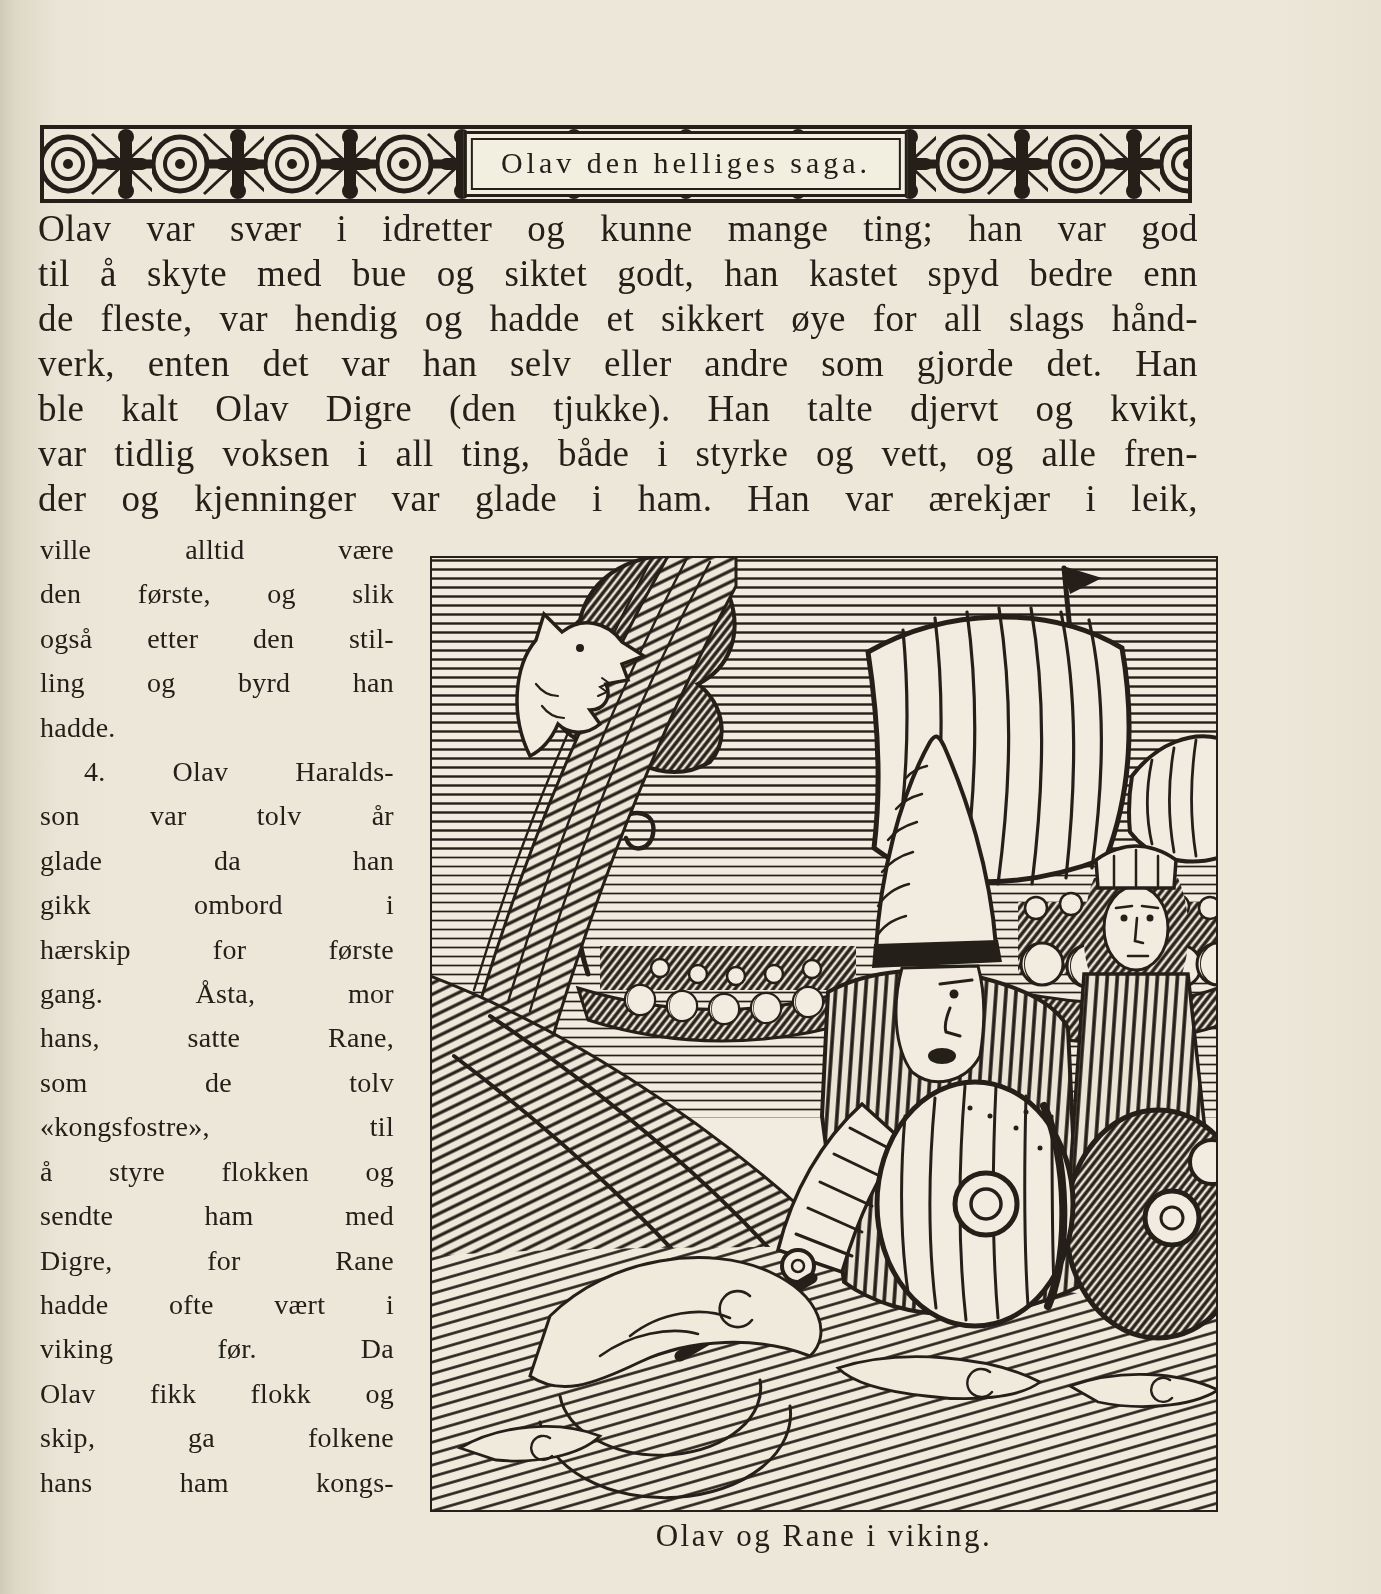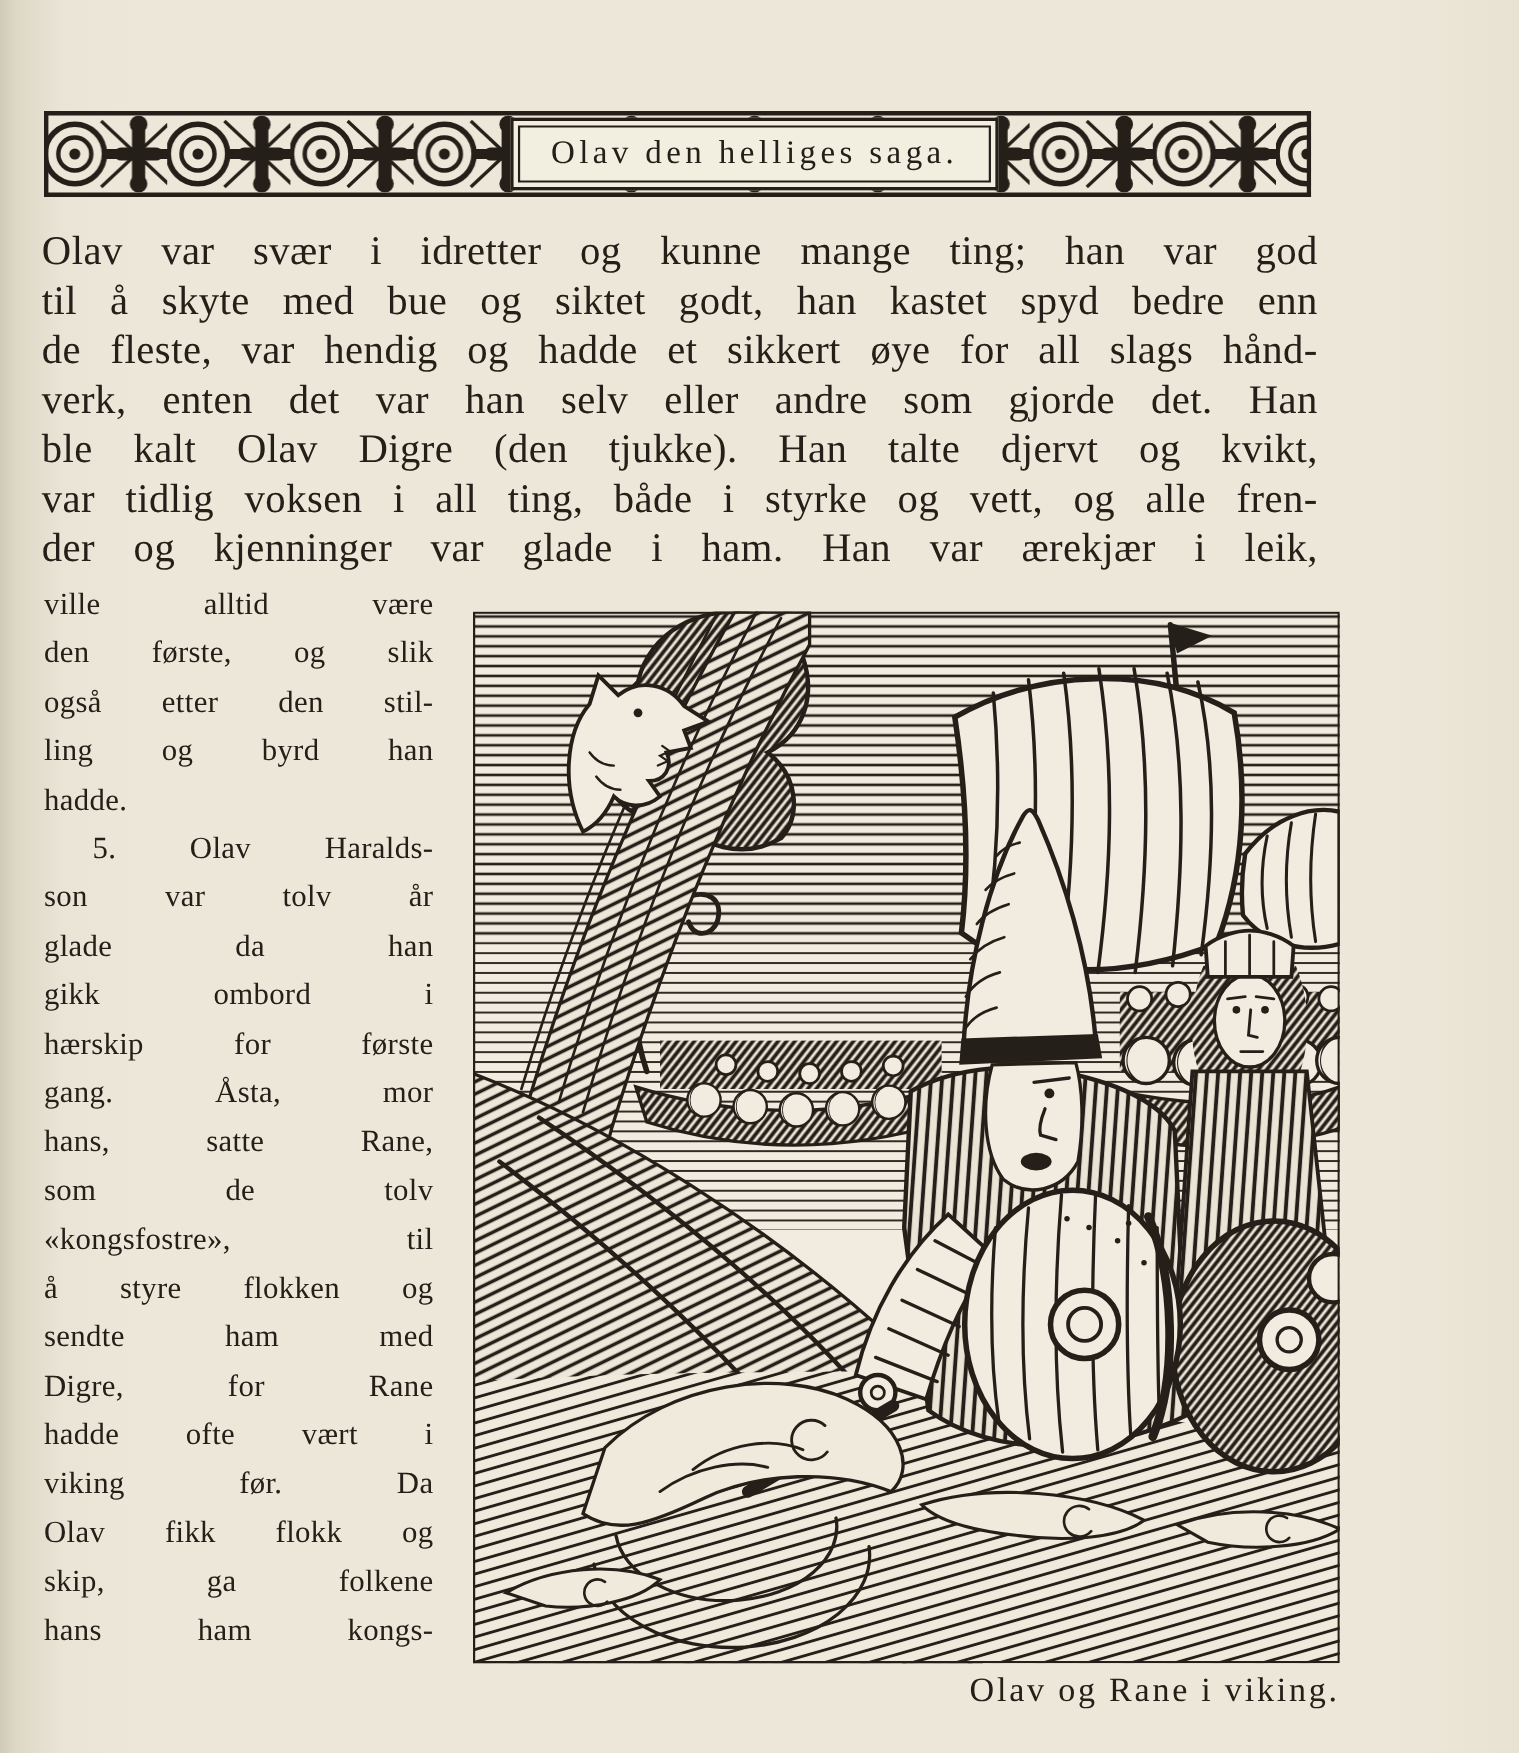--- a/index.html
+++ b/index.html
@@ -6,37 +6,37 @@
   body{
     width:1381px;height:1594px;position:relative;overflow:hidden;
     background:linear-gradient(90deg,#cfc9b8 0px,#ddd7c6 14px,#e9e4d5 55px,#ece7d8 120px,#ece7d8 92%,#e7e2d2 100%);
     font-family:"Liberation Serif","DejaVu Serif",serif;
     color:#242019;
   }
   .jline{text-align:justify;text-align-last:justify;white-space:normal}
   .jline.noj{text-align-last:left}
   .jline.indent{padding-left:44px}
 
-  .banner{position:absolute;left:40px;top:100px;width:1292px;height:80px}
+  .banner{position:absolute;left:40px;top:124px;width:1292px;height:80px}
   .banner svg{position:absolute;left:0;top:0}
   .banner-box{
     position:absolute;left:50%;top:50%;transform:translate(-50%,-50%);
     background:#f2eee0;border:3px solid #242019;
     box-shadow:inset 0 0 0 4px #f2eee0, inset 0 0 0 6px #242019;
     padding:12px 34px 14px;font-size:30px;letter-spacing:4px;white-space:nowrap;
   }
 
   .intro{position:absolute;left:38px;top:206px;width:1160px;
     font-size:37px;line-height:45px;letter-spacing:.4px}
   .leftcol{position:absolute;left:40px;top:528px;width:354px;
     font-size:28px;line-height:44.4px;letter-spacing:.3px}
 
   .art{position:absolute;left:430px;top:556px;width:788px;height:956px}
   .caption{position:absolute;left:430px;top:1518px;width:788px;
-    text-align:right;font-size:31px;letter-spacing:2.5px}
+    text-align:center;font-size:31px;letter-spacing:2.5px}
 </style>
 </head>
 <body>
 
 <div class="banner">
   <svg width="1152" height="80" viewBox="0 0 1152 80">
     <defs>
       <pattern id="bnr" width="112" height="80" patternUnits="userSpaceOnUse">
         <rect width="112" height="80" fill="#ece7d8"></rect>
         <line x1="0" y1="40" x2="112" y2="40" stroke="#242019" stroke-width="9"></line>
@@ -74,21 +74,21 @@
   <div class="jline">var tidlig voksen i all ting, både i styrke og vett, og alle fren-</div>
   <div class="jline">der og kjenninger var glade i ham. Han var ærekjær i leik,</div>
 </div>
 
 <div class="leftcol">
   <div class="jline">ville alltid være</div>
   <div class="jline">den første, og slik</div>
   <div class="jline">også etter den stil-</div>
   <div class="jline">ling og byrd han</div>
   <div class="jline noj">hadde.</div>
-  <div class="jline indent">5. Olav Haralds-</div>
+  <div class="jline indent">4. Olav Haralds-</div>
   <div class="jline">son var tolv år</div>
   <div class="jline">glade da han</div>
   <div class="jline">gikk ombord i</div>
   <div class="jline">hærskip for første</div>
   <div class="jline">gang. Åsta, mor</div>
   <div class="jline">hans, satte Rane,</div>
   <div class="jline">som de tolv</div>
   <div class="jline">«kongsfostre», til</div>
   <div class="jline">å styre flokken og</div>
   <div class="jline">sendte ham med</div>

